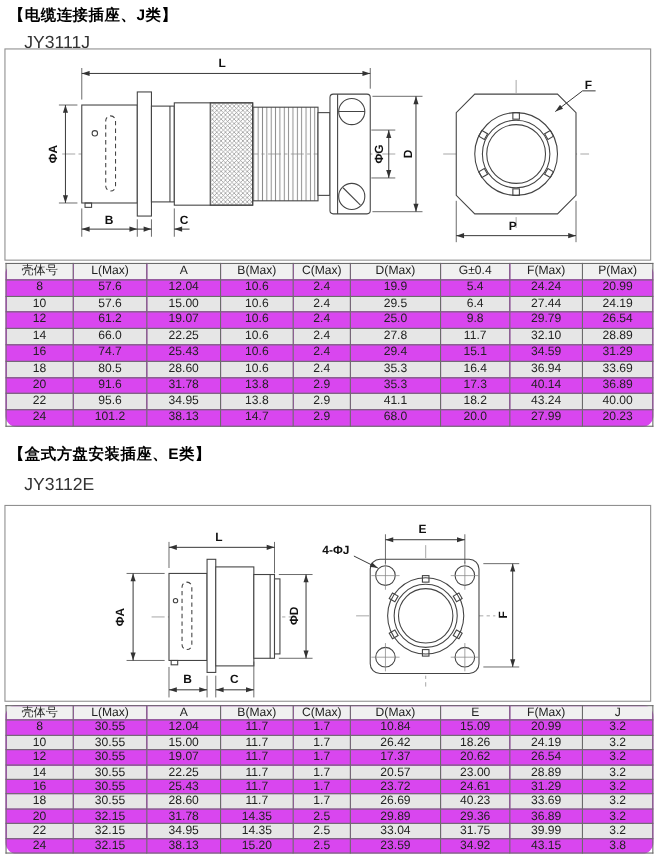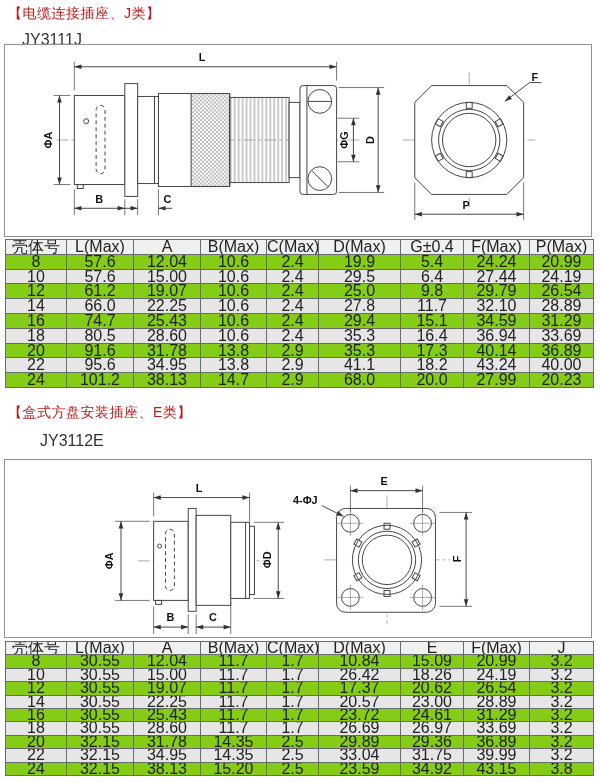--- a/index.html
+++ b/index.html
@@ -1,21 +1,21 @@
 <!DOCTYPE html>
 <html style="--table_header_bg: #f0f0f0; --table_alt_row_bg: #e6e6e6; --grid_line: #6b6b6b;"><head>
 <meta charset="utf-8">
 <style>
   html,body{margin:0;padding:0;background:#fff;}
   body{width:600px;height:783px;position:relative;font-family:"Liberation Sans",sans-serif;color:#222;overflow:hidden;}
   .abs{position:absolute;}
-  .sec-title{font-size:14px;font-weight:normal;color:#b91c1c;letter-spacing:0.5px;}
+  .sec-title{font-size:14px;font-weight:bold;color:#000000;letter-spacing:0.5px;}
   .model{font-size:16px;color:#333;}
   .draw-box{border:1px solid #909090;background:#fff;box-sizing:border-box;}
-  table{border-collapse:collapse;table-layout:fixed;font-size:16px;color:#222;background:#84cc16;}
+  table{border-collapse:collapse;table-layout:fixed;font-size:11px;color:#222;background:#d946ef;border-radius:10px;}
   th,td{border:1px solid var(--grid_line,#6b6b6b);text-align:center;padding:0;overflow:hidden;white-space:nowrap;font-weight:normal;}
   thead th{background:var(--table_header_bg,#f0f0f0);}
   tr.alt td{background:var(--table_alt_row_bg,#e6e6e6);}
   .t1 th,.t1 td{height:13.8px;line-height:13.8px;}
   .t2 th,.t2 td{height:12.4px;line-height:12.4px;}
   svg text{font-family:"Liberation Sans",sans-serif;font-size:11px;font-weight:bold;fill:#111;}
   svg .thin{stroke:#555;stroke-width:0.8;}
   svg .dim{stroke:#333;stroke-width:0.9;}
   svg .part{stroke:#444;stroke-width:1;fill:none;}
   svg .cl{stroke:#999;stroke-width:0.8;stroke-dasharray:12 3 3 3;fill:none;}
@@ -244,21 +244,21 @@
         <td>2.9</td>
         <td>68.0</td>
         <td>20.0</td>
         <td>27.99</td>
         <td>20.23</td>
       </tr>
     </tbody>
 </table>
 
 <div class="abs sec-title" style="left:8px;top:404px;text-align:right;">【盒式方盘安装插座、E类】</div>
-<div class="abs model" style="left:40px;top:432px;">JY3112E</div>
+<div class="abs model" style="left:22px;top:432px;">JY3112E</div>
 
 <svg class="abs draw-box" style="left:4px;top:459px;" width="588" height="179" viewBox="0 0 588 179">
   <defs>
     <marker id="ah2" markerWidth="9" markerHeight="6" refX="8.5" refY="3" orient="auto-start-reverse">
       <path d="M0.5,0.4 L8.5,3 L0.5,5.6 z" fill="#333"></path>
     </marker>
   </defs>
 
   <g>
     <line class="cl" x1="132" y1="102" x2="262" y2="102"></line>
@@ -429,21 +429,21 @@
         <td>31.29</td>
         <td>3.2</td>
       </tr>
       <tr class="alt">
         <td>18</td>
         <td>30.55</td>
         <td>28.60</td>
         <td>11.7</td>
         <td>1.7</td>
         <td>26.69</td>
-        <td>26.97</td>
+        <td>40.23</td>
         <td>33.69</td>
         <td>3.2</td>
       </tr>
       <tr>
         <td>20</td>
         <td>32.15</td>
         <td>31.78</td>
         <td>14.35</td>
         <td>2.5</td>
         <td>29.89</td>

